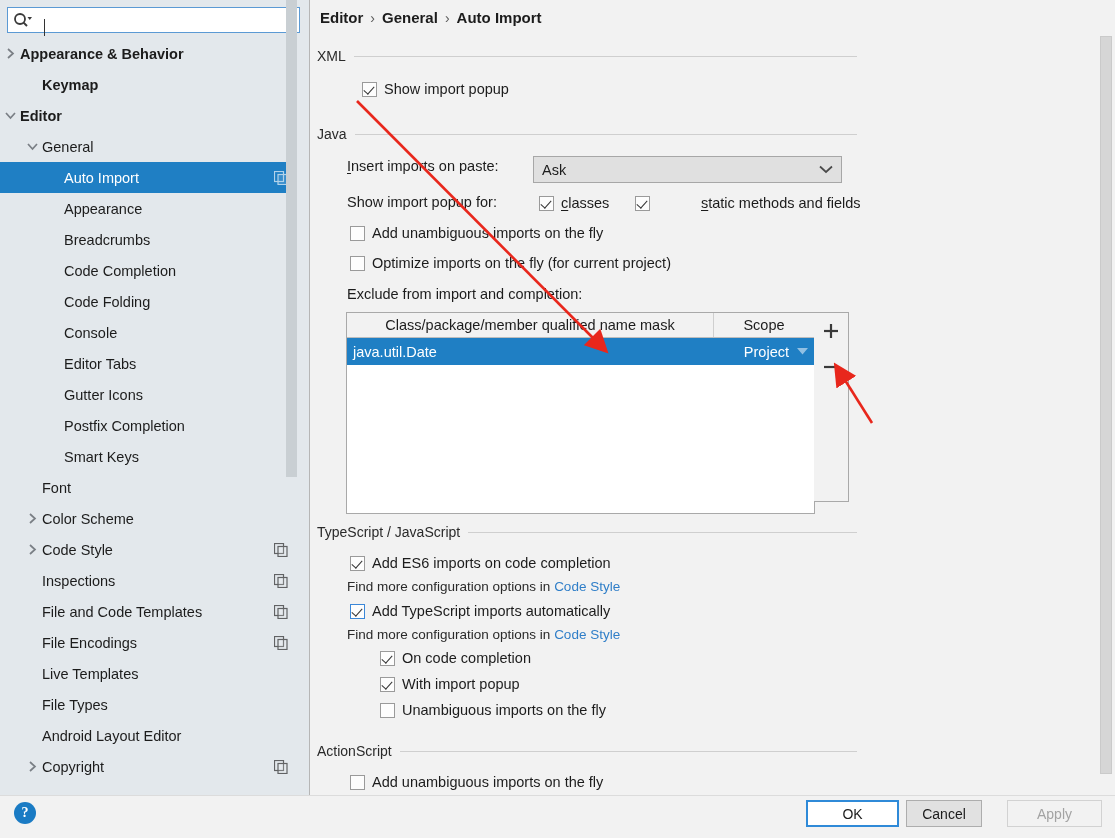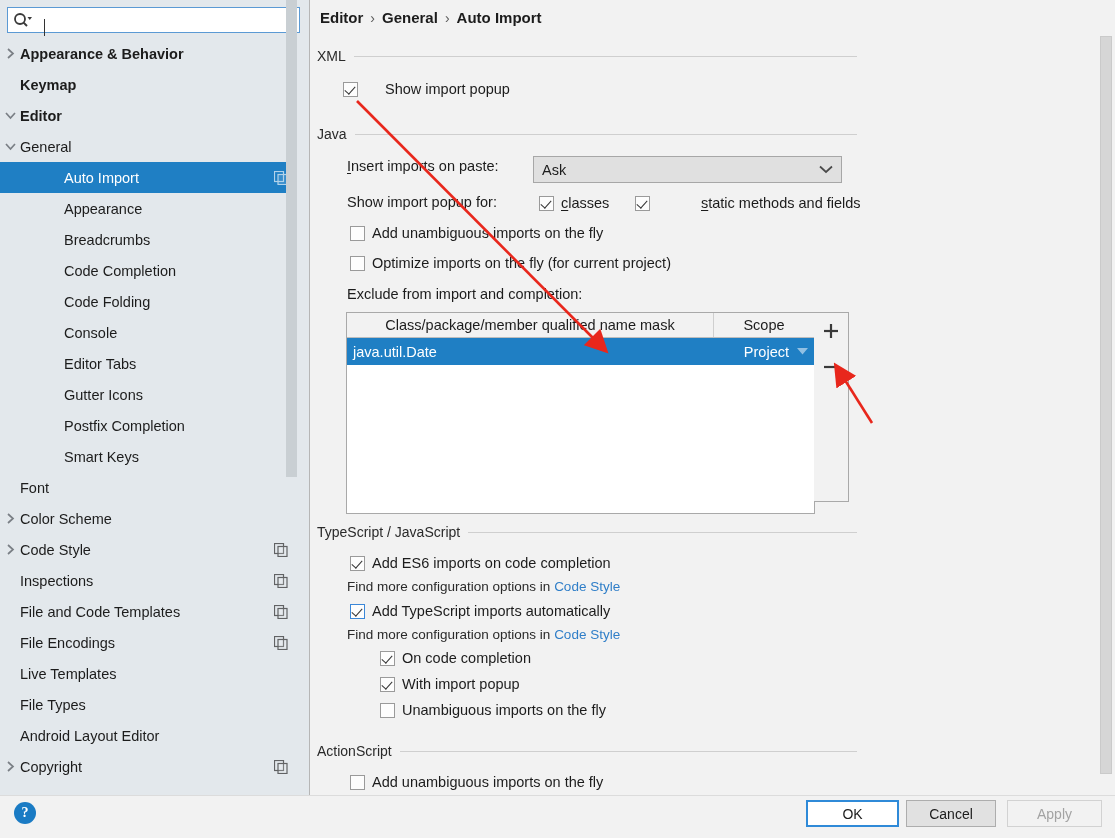--- a/index.html
+++ b/index.html
@@ -73,21 +73,21 @@
   .tree-row.bold .tree-label { font-weight: bold; }
   .copy-icon {
     width: 26px; flex: 0 0 26px;
     display: flex; align-items: center; justify-content: center;
     opacity: .65;
   }
   .copy-icon svg { display:block; }
 
   
   .ind0 { padding-left: 0px; }
-  .ind1 { }
+  .ind1 { padding-left: 22px; }
   .ind2 { padding-left: 44px; }
 
   .sb-track {
     position: absolute; right: 6px; top: 0;
     width: 11px; height: 757px;
     background: transparent;
   }
   .sb-thumb {
     position: absolute; right: 6px;
     width: 11px;
@@ -452,21 +452,21 @@
       <span>General</span>
       <span class="bc-sep">›</span>
       <span>Auto Import</span>
     </div>
 
     <div class="group" style="top:48px;">
       <div class="group-title-row">
         <span>XML</span>
         <span class="group-line"></span>
       </div>
-      <div class="chk-row" style="margin-top:17px;margin-left:26px;gap:20px;">
+      <div class="chk-row" style="margin-top:17px;margin-left:45px;">
         <span class="chk checked"></span>
         <span class="chk-label">Show import popup</span>
       </div>
     </div>
 
     <div class="group" style="top:126px;">
       <div class="group-title-row">
         <span>Java</span>
         <span class="group-line"></span>
       </div>
@@ -589,21 +589,21 @@
     </div>
 
     <div id="right-sb">
       <div id="right-sb-thumb"></div>
     </div>
   </div>
 
   <div id="bottom"></div>
   <div class="help-btn">?</div>
   <div class="dlg-btn primary" style="left:806px;width:93px;">OK</div>
-  <div class="dlg-btn" style="left:906px;width:90px;">Cancel</div>
+  <div class="dlg-btn" style="left:906px;width:76px;">Cancel</div>
   <div class="dlg-btn disabled" style="left:1007px;width:95px;">Apply</div>
 
   <svg id="annot">
     <defs>
       <marker id="ah" markerWidth="9" markerHeight="9" refX="6" refY="4.5" orient="auto">
         <path d="M0,0 L9,4.5 L0,9 z" fill="#e8271c"></path>
       </marker>
     </defs>
     <line x1="357" y1="101" x2="603" y2="348" stroke="#e8271c" stroke-width="2.6" marker-end="url(#ah)"></line>
     <line x1="872" y1="423" x2="838" y2="369" stroke="#e8271c" stroke-width="2.6" marker-end="url(#ah)"></line>

